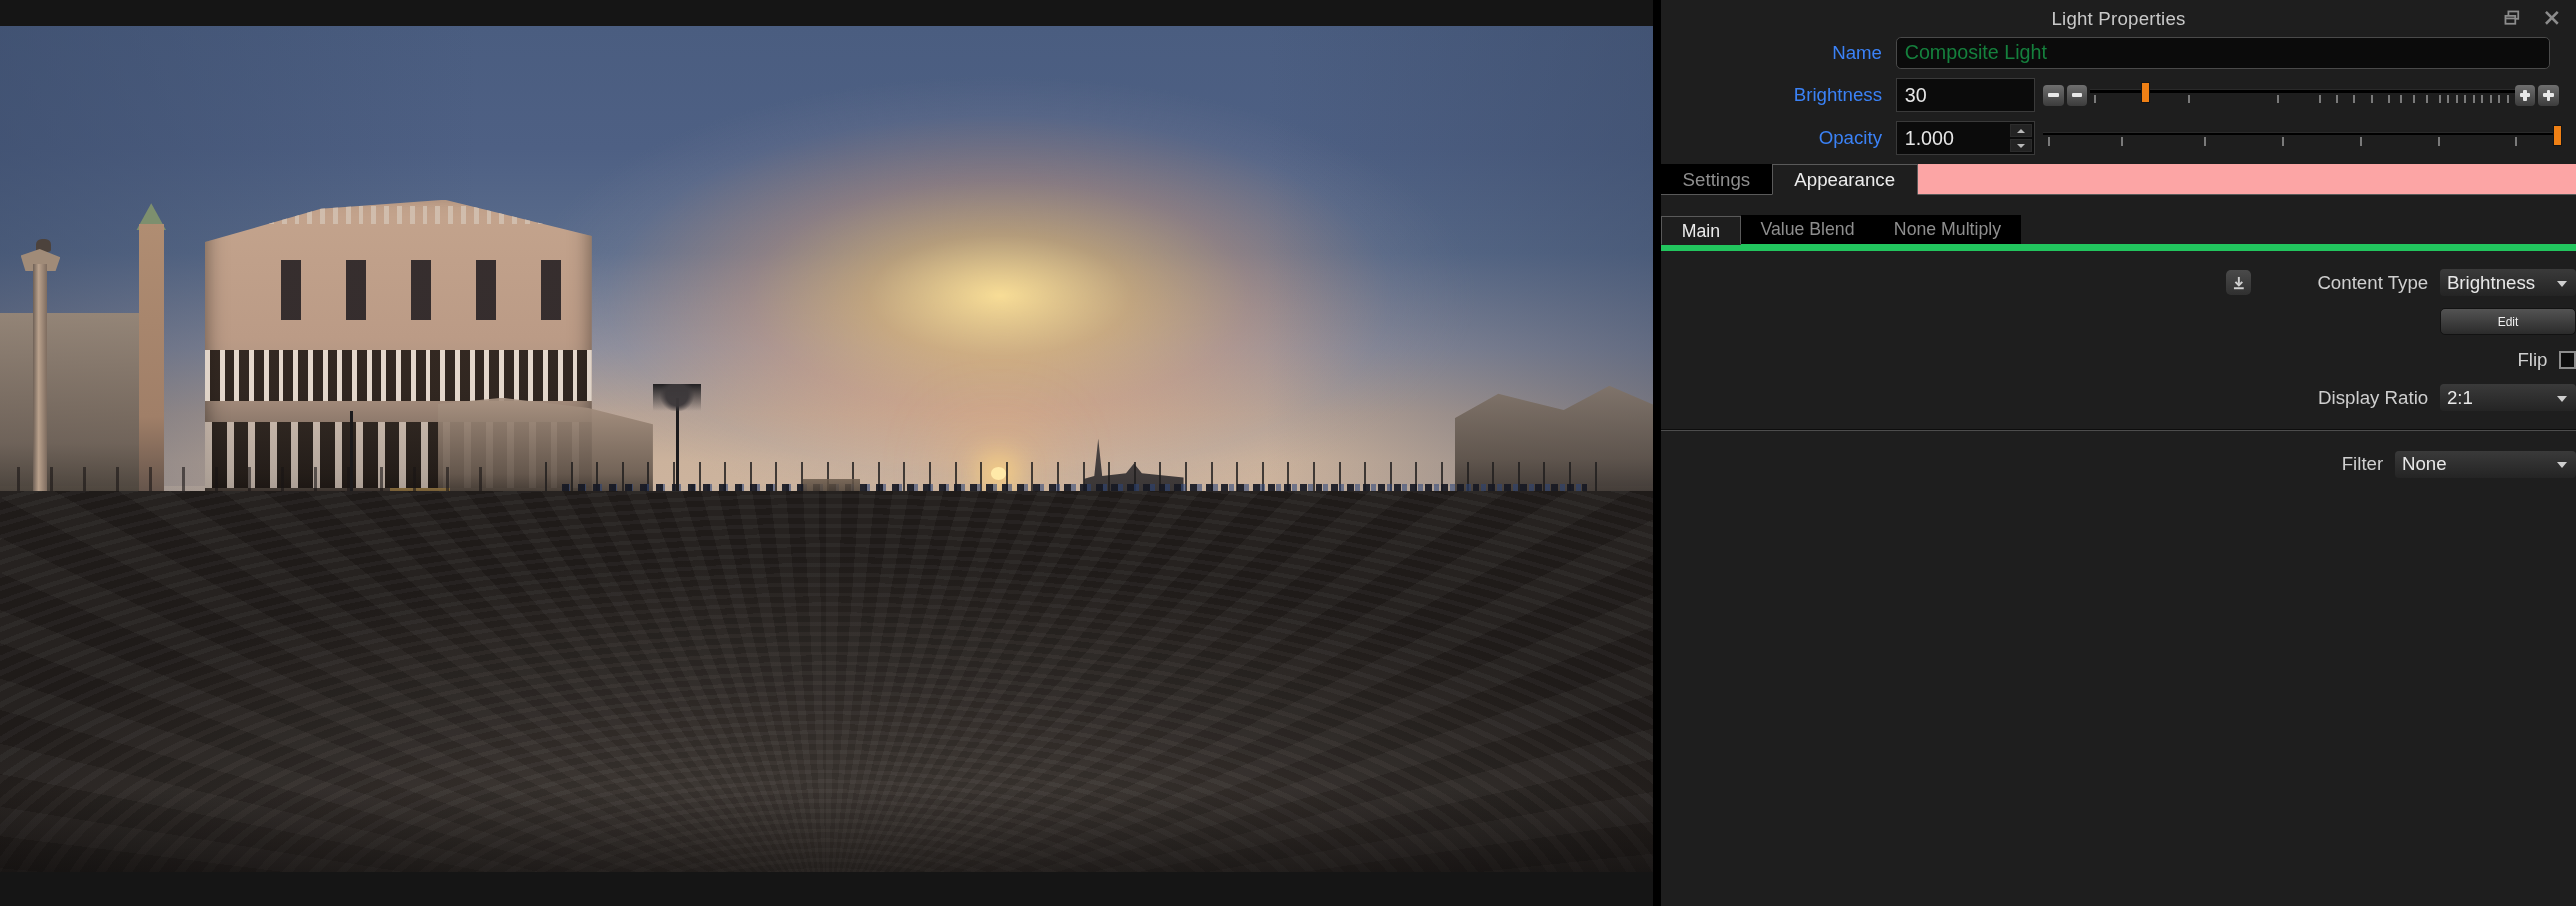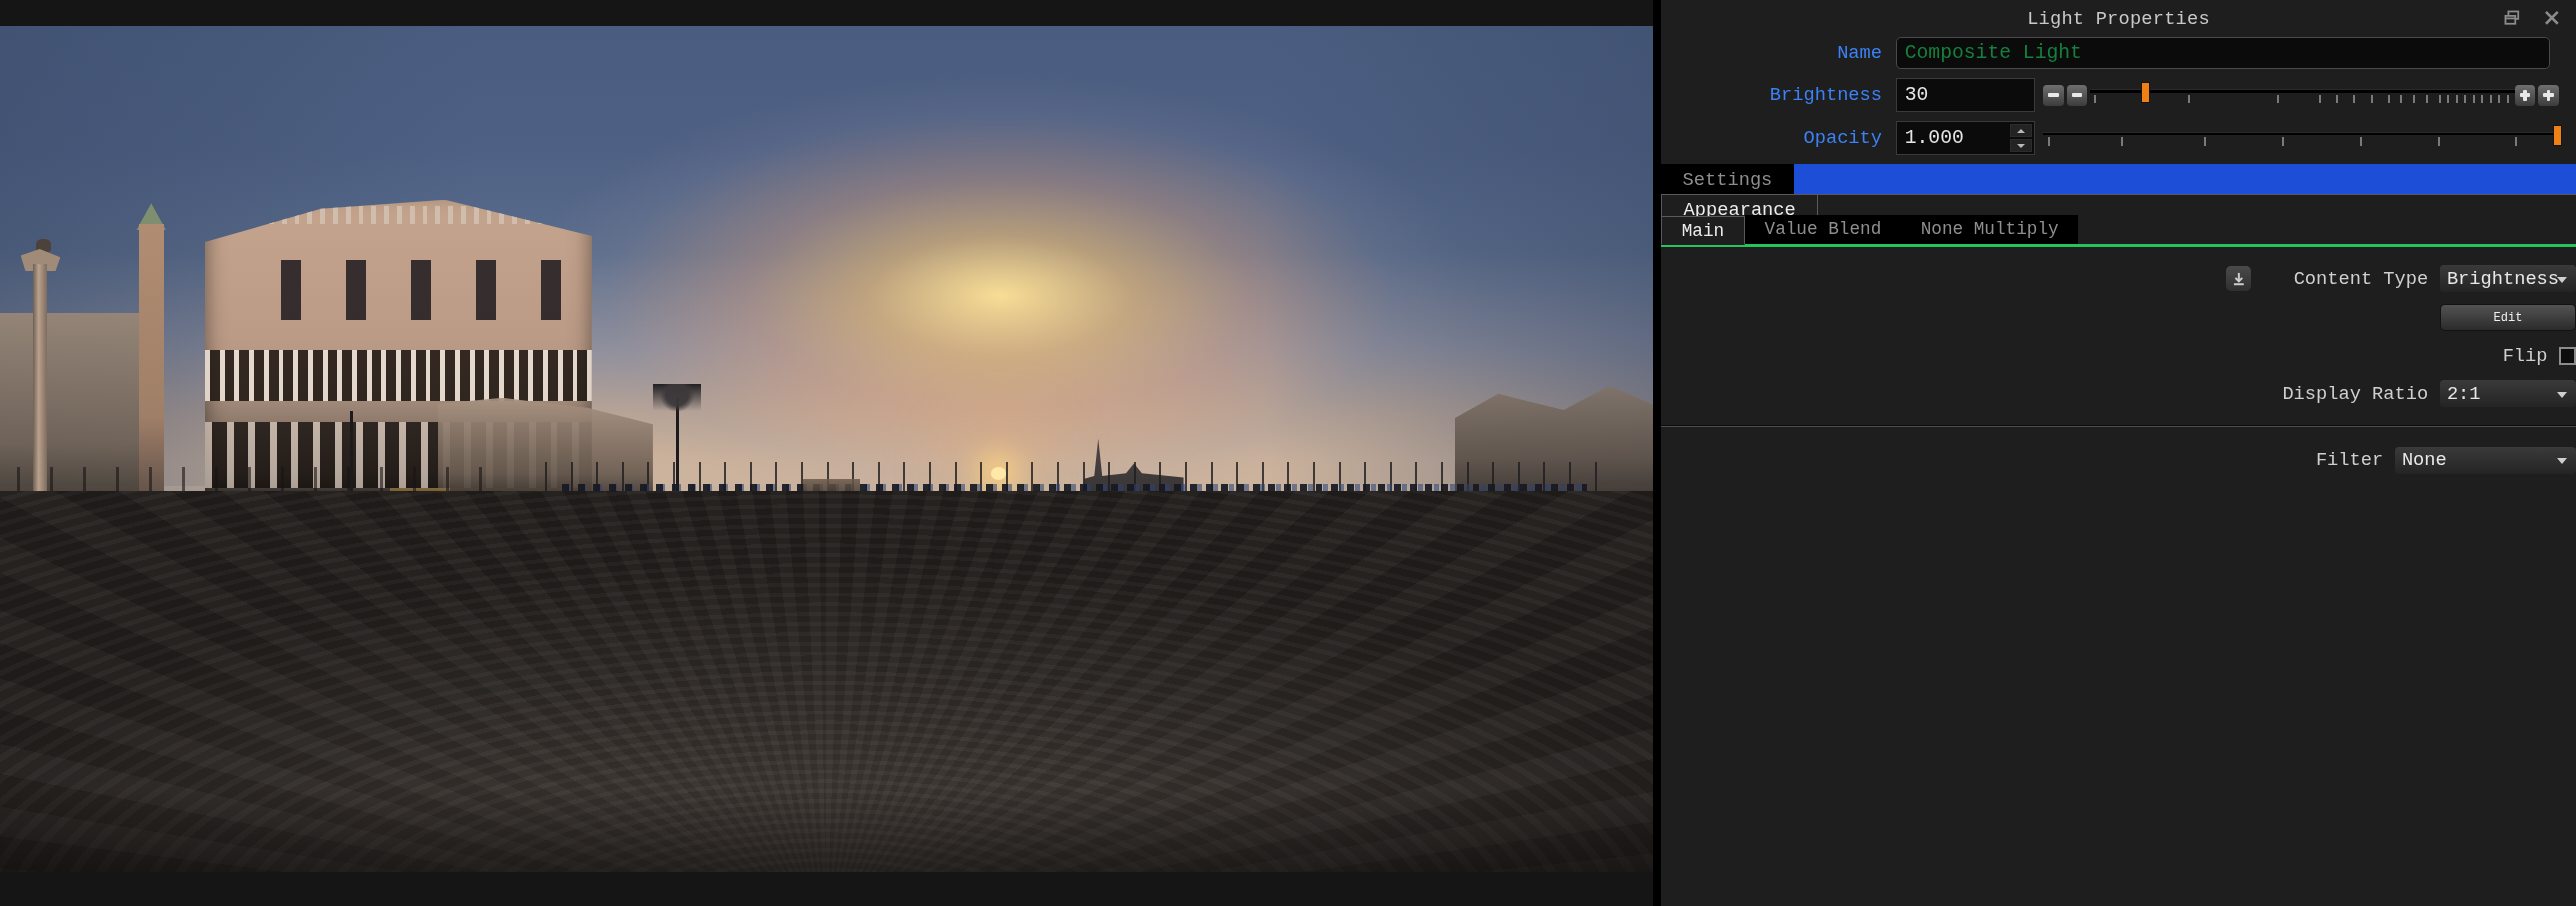--- a/index.html
+++ b/index.html
@@ -188,21 +188,21 @@
   .viewer-top-bar, .viewer-bottom-bar{
     position:absolute; left:0; width:1653px; background:#151515;
   }
   .viewer-top-bar{ top:0; height:25.6px; }
   .viewer-bottom-bar{ top:872px; height:34px; }
   #gap { position:absolute; left:1653px; top:0; width:7.9px; height:906px; background:#000; }
 
   
   #panel {
     position:absolute; left:1661px; top:0; width:915px; height:906px;
-    background:#1e1e1e; color:#d8d8d8;font-family:Liberation Mono, monospace;
+    background:#1e1e1e; color:#d8d8d8;
   }
   .titlebar{
     position:relative; height:35px; background:#1e1e1e;
   }
   .title-text{
     position:absolute; left:0; right:0; top:7.9px; text-align:center;
     font-size:18.7px; color:#c9c9c9; letter-spacing:0.2px;
   }
   .title-btns{ position:absolute; right:11.8px; top:4.9px; display:flex; gap:13.8px; align-items:center; }
   .tbtn{ width:25.6px; height:25.6px; display:flex; align-items:center; justify-content:center; cursor:pointer; }
@@ -259,36 +259,36 @@
   .ticks{ position:absolute; left:0; right:0; top:16.7px; height:8.8px; }
   .tick{ position:absolute; top:0; width:2px; height:8.8px; background:#7a7a7a; }
   .handle{
     position:absolute; top:3.9px; width:8.8px; height:21.6px; background:#ef8015;
     border:1px solid #151515; box-sizing:border-box; cursor:pointer;
   }
 
   
   .tabbar{
     position:relative; margin-top:3.9px; height:30.5px;
-    border-bottom:1px solid #5a5a5a; background:#1d4ed8;
-    display:flex; align-items:flex-start;flex-direction:column;
+    border-bottom:1px solid #5a5a5a; background:#fca5a5;
+    display:flex; align-items:center;
   }
   .tab{
     height:30.5px; line-height:30.5px; padding:0 21.6px; font-size:18.7px;
     background:#000; color:#8e8e8e; cursor:pointer;
     border-top:1px solid #000; box-sizing:border-box;
   }
   .tab.active{
     background:#1e1e1e; color:#ececec;
     border:1px solid #5a5a5a; border-bottom:1px solid #1e1e1e;
     margin-bottom:-1px;
   }
   .subtabbar{
     position:relative; margin-top:19.7px; height:29.5px;
-    border-bottom:3px solid #22c55e; display:flex; align-items:flex-end;
+    border-bottom:7px solid #22c55e; display:flex; align-items:flex-end;
   }
   .subtab{
     height:29.5px; line-height:29.5px; padding:0 19.7px; font-size:17.7px;
     background:#000; color:#8e8e8e; cursor:pointer; box-sizing:border-box;
   }
   .subtab.active{
     background:#1e1e1e; color:#ececec;
     border:1px solid #5a5a5a; border-bottom:1px solid #1e1e1e; margin-bottom:-1px;
   }
 

